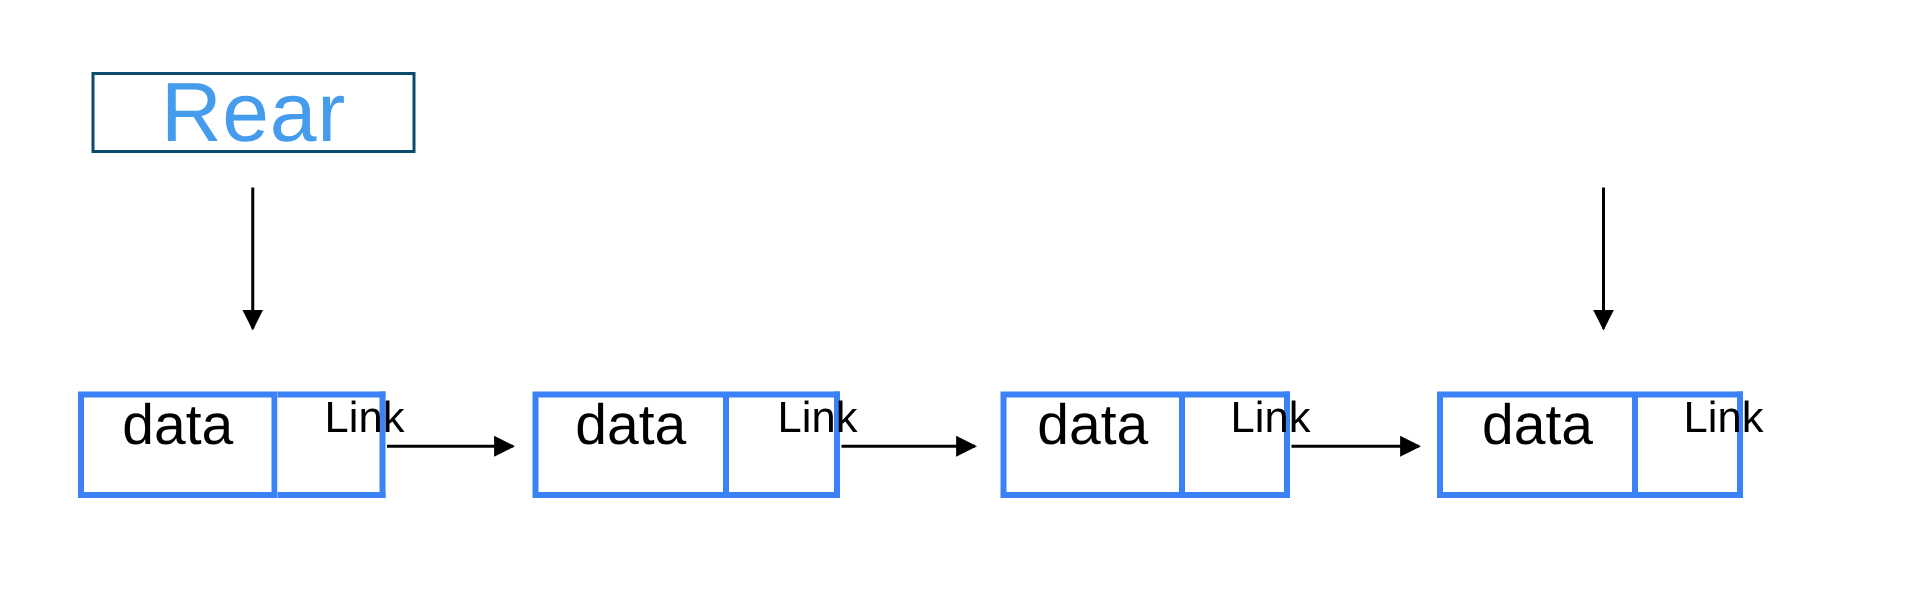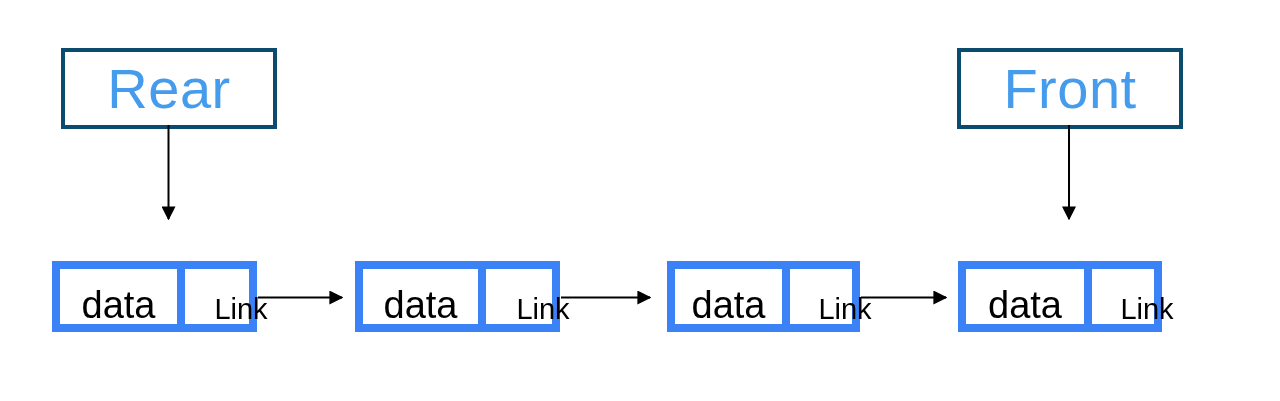--- a/index.html
+++ b/index.html
@@ -11,23 +11,23 @@
   .canvas {
     position: relative;
     width: 1280px;
     height: 401px;
     background: #ffffff;
     overflow: hidden;
   }
   .pointer-box {
     position: absolute;
     top: 48px;
-    height: 81px;
+    height: 54px;
     box-sizing: border-box;
-    border: 4px solid #0c4a6e;
+    border: 2px solid #0c4a6e;
     background: #ffffff;
     display: flex;
     align-items: center;
     justify-content: center;
   }
   .pointer-box .pointer-label {
     color: #459bec;
     font-size: 56px;
     font-weight: 500;
     letter-spacing: 0.5px;
@@ -37,24 +37,24 @@
   .pointer-box.front { left: 957px; width: 226px; }
 
   .node {
     position: absolute;
     top: 261px;
     height: 71px;
     display: flex;
   }
   .cell {
     box-sizing: border-box;
-    border: 8px solid #3b82f6;
+    border: 4px solid #3b82f6;
     background: #ffffff;
     display: flex;
-    align-items: flex-end;
+    align-items: flex-start;
     justify-content: center;
     color: #000000;
   }
   .cell.link { border-left: none; }
   .cell.data .cell-label { font-size: 38px; line-height: 1; }
   .cell.link .cell-label { font-size: 29px; line-height: 1; margin-left: 48px; }
 
   .node.n1 { left: 52px; }
   .node.n1 .data { width: 133px; }
   .node.n1 .link { width: 72px; }
@@ -82,23 +82,20 @@
 </style>
 </head>
 <body>
 
 <div class="canvas">
 
   <div class="pointer-box rear">
     <span class="pointer-label">Rear</span>
   </div>
 
-  <div class="pointer-box front">
-    <span class="pointer-label">Front</span>
-  </div>
 
   <div class="node n1">
     <div class="cell data">
       <span class="cell-label">data</span>
     </div>
     <div class="cell link">
       <span class="cell-label">Link</span>
     </div>
   </div>
 

